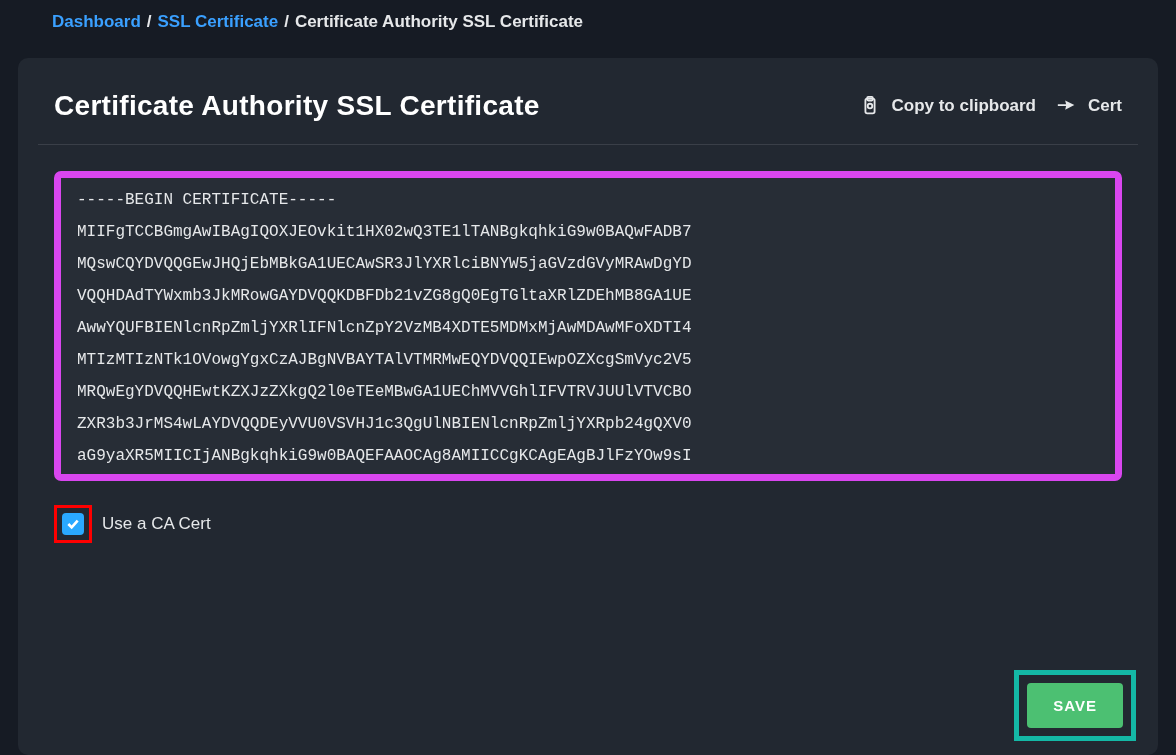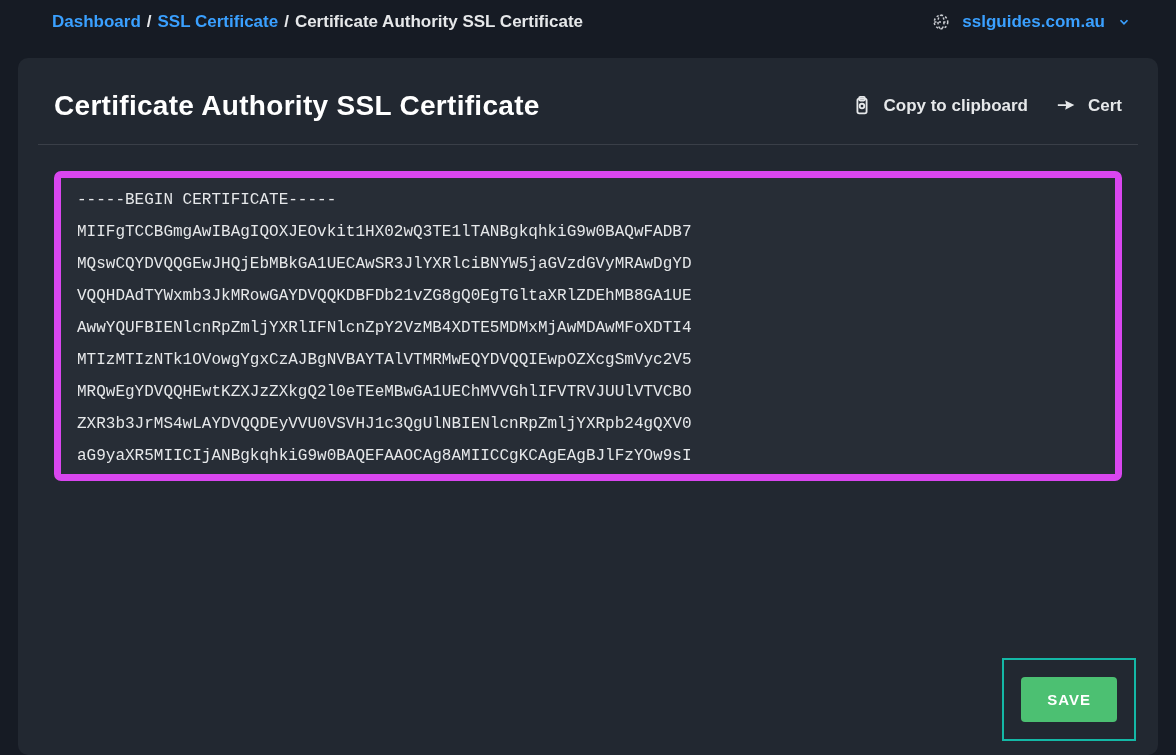--- a/index.html
+++ b/index.html
@@ -13,21 +13,21 @@
   }
   .app {
     width: 100%;
     height: 100%;
     display: flex;
     flex-direction: column;
   }
   .topbar {
     display: flex;
     align-items: center;
-    padding: 12px 45px 14px 52px;
+    padding: 12px 36px 14px 52px;
     font-size: 17px;
   }
   .breadcrumb {
     display: flex;
     align-items: center;
     gap: 6px;
   }
   .breadcrumb a {
     color: #3aa0ff;
     text-decoration: none;
@@ -78,21 +78,21 @@
   .panel-title {
     font-size: 28px;
     font-weight: 700;
     color: #ffffff;
     letter-spacing: 0.3px;
   }
   .panel-header-spacer { flex: 1; }
   .panel-actions {
     display: flex;
     align-items: flex-start;
-    gap: 28px;
+    gap: 20px;
   }
   .action-btn {
     display: inline-flex;
     align-items: center;
     gap: 10px;
     color: #e6e8ea;
     font-weight: 600;
     font-size: 17px;
     background: none;
     border: none;
@@ -151,22 +151,22 @@
   }
   .cb svg { width: 16px; height: 16px; color:#ffffff; }
   .cb-label { font-size: 17px; color:#e6e8ea; }
 
   .save-row {
     position:absolute;
     right: 22px;
     bottom: 14px;
   }
   .save-wrap {
-    border: 2px solid #14b8a6;
-    padding: 17px;
+    border: 5px solid #14b8a6;
+    padding: 8px;
     display:inline-block;
   }
   .save-btn {
     background:#4cc072;
     color:#ffffff;
     font-weight:700;
     letter-spacing:1px;
     font-size:15px;
     border:none;
     border-radius:4px;
@@ -180,31 +180,20 @@
 <div class="app">
   <div class="topbar">
     <div class="breadcrumb">
       <a href="#">Dashboard</a>
       <span class="slash">/</span>
       <a href="#">SSL Certificate</a>
       <span class="slash">/</span>
       <span class="current">Certificate Authority SSL Certificate</span>
     </div>
     <div class="topbar-spacer"></div>
-    <div class="domain-selector">
-      <svg class="globe-icon" viewBox="0 0 24 24" fill="none" stroke="currentColor" stroke-width="2">
-        <circle cx="12" cy="12" r="9" stroke-dasharray="3 3"></circle>
-        <ellipse cx="12" cy="12" rx="4" ry="9" stroke-dasharray="3 3"></ellipse>
-        <line x1="3" y1="12" x2="21" y2="12" stroke-dasharray="3 3"></line>
-      </svg>
-      <span>sslguides.com.au</span>
-      <svg class="chevron-down" viewBox="0 0 24 24" fill="none" stroke="currentColor" stroke-width="3">
-        <polyline points="6 9 12 15 18 9"></polyline>
-      </svg>
-    </div>
   </div>
 
   <div class="panel">
     <div class="panel-header">
       <div class="panel-title">Certificate Authority SSL Certificate</div>
       <div class="panel-header-spacer"></div>
       <div class="panel-actions">
         <button class="action-btn">
           <svg viewBox="0 0 24 24" fill="none" stroke="currentColor" stroke-width="2">
             <rect x="7" y="4" width="10" height="16" rx="2"></rect>
@@ -229,20 +218,30 @@
 MQswCQYDVQQGEwJHQjEbMBkGA1UECAwSR3JlYXRlciBNYW5jaGVzdGVyMRAwDgYD
 VQQHDAdTYWxmb3JkMRowGAYDVQQKDBFDb21vZG8gQ0EgTGltaXRlZDEhMB8GA1UE
 AwwYQUFBIENlcnRpZmljYXRlIFNlcnZpY2VzMB4XDTE5MDMxMjAwMDAwMFoXDTI4
 MTIzMTIzNTk1OVowgYgxCzAJBgNVBAYTAlVTMRMwEQYDVQQIEwpOZXcgSmVyc2V5
 MRQwEgYDVQQHEwtKZXJzZXkgQ2l0eTEeMBwGA1UEChMVVGhlIFVTRVJUUlVTVCBO
 ZXR3b3JrMS4wLAYDVQQDEyVVU0VSVHJ1c3QgUlNBIENlcnRpZmljYXRpb24gQXV0
 aG9yaXR5MIICIjANBgkqhkiG9w0BAQEFAAOCAg8AMIICCgKCAgEAgBJlFzYOw9sI
 s9CsVw127c0n00ytUINh4qogTQktZAnczomfzD2p7PbPwdzx07HWezcoEStH2jnG
 </textarea>
 
+      <label class="checkbox-row">
+        <span class="cb-wrap">
+          <span class="cb">
+            <svg viewBox="0 0 24 24" fill="none" stroke="currentColor" stroke-width="4">
+              <polyline points="5 12 10 17 19 7"></polyline>
+            </svg>
+          </span>
+        </span>
+        <span class="cb-label">Use a CA Cert</span>
+      </label>
 
       <div class="save-row">
         <span class="save-wrap">
           <button class="save-btn">SAVE</button>
         </span>
       </div>
     </div>
   </div>
 </div>
 

